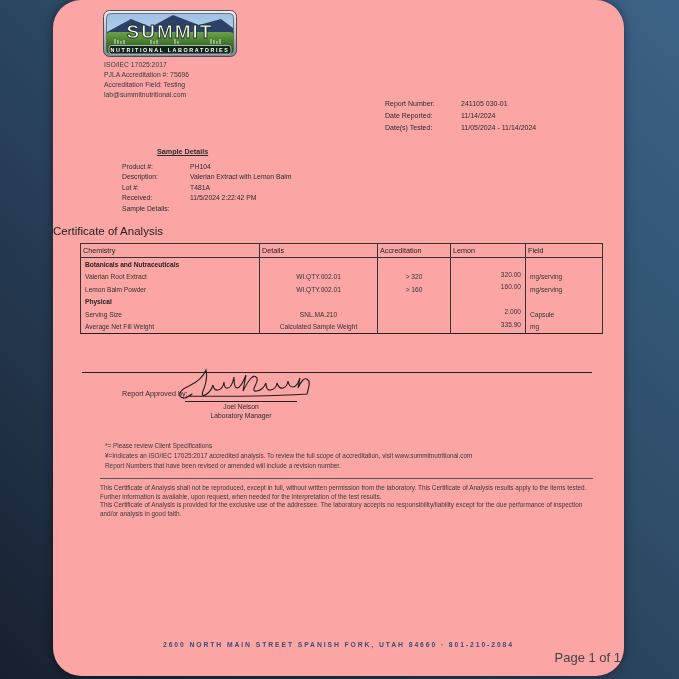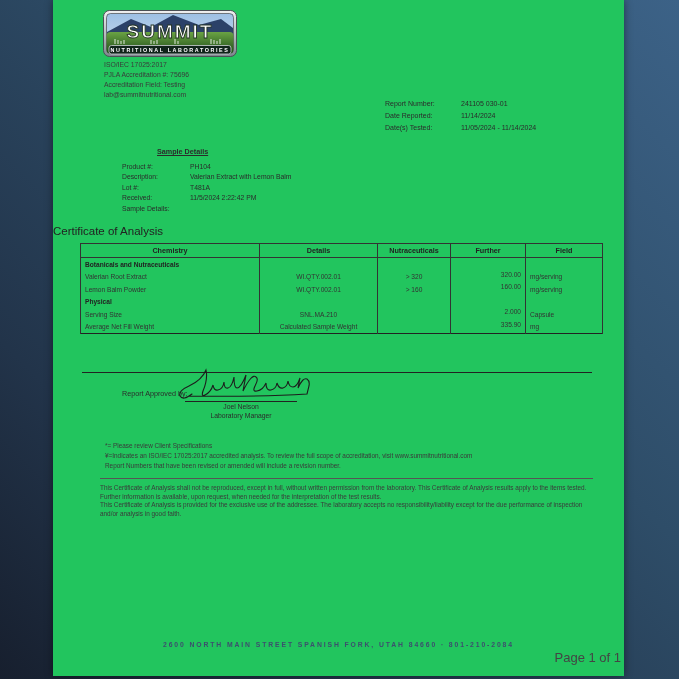--- a/index.html
+++ b/index.html
@@ -6,22 +6,23 @@
   body {
     width: 679px; height: 679px;
     background: linear-gradient(225deg, #3c6287 0%, #2e4d68 40%, #22344a 75%, #171f2e 100%);
     font-family: "Liberation Sans", sans-serif;
     color: #2b2b2b;
     position: relative;
     overflow: hidden;
   }
   .doc {
     position: absolute; left: 53px; top: 0; width: 571px; height: 676px;
-    background: #22c55e;
+    background: #fca5a5;
     box-shadow: 0 0 8px rgba(0,0,0,0.45);
+    border-radius: 28px;
   }
   .abs { position: absolute; }
 
   
   .logo-wrap { left: 50px; top: 10px; width: 134px; height: 47px; }
 
   
   .accreditation { left: 51px; top: 60px; font-size: 6.8px; line-height: 10px; color: #3a3a3a; }
 
   
@@ -38,21 +39,21 @@
   .customer-info { left: 334px; top: 147px; font-size: 6.8px; line-height: 10.5px; }
   .sample-extra { left: 69px; top: 205px; font-size: 6.8px; }
 
   
   .coa-title { left: 0; top: 225px; width: 651px; text-align: left; font-size: 11.5px; color: #222; }
 
   
   .coa-table-wrap { left: 27px; top: 243px; width: 522px; }
   table.coa { border-collapse: collapse; width: 522px; table-layout: fixed; border: 1.6px solid #222; }
   table.coa th {
-    border: 1px solid #333; font-size: 7.2px; font-weight: bold; text-align: center;
+    border: 1px solid #333; font-size: 7.2px; font-weight: normal; text-align: left;
     height: 13px; padding: 0 2px; color: #222;
   }
   table.coa td {
     border-left: 1px solid #333; border-right: 1px solid #333;
     font-size: 6.6px; height: 12.5px; padding: 0 4px; color: #333;
   }
   td.c-name { text-align: left; }
   td.c-name.section { font-weight: bold; color: #222; }
   td.c-method { text-align: center; }
   td.c-spec { text-align: center; }
@@ -183,22 +184,22 @@
         <col style="width:179px">
           <col style="width:118px">
           <col style="width:73px">
           <col style="width:75px">
           <col style="width:77px">
       </colgroup>
       <thead>
         <tr>
           <th>Chemistry</th>
           <th>Details</th>
-          <th>Nutraceuticals</th>
-          <th>Further</th>
+          <th>Accreditation</th>
+          <th>Lemon</th>
           <th>Field</th>
         </tr>
       </thead>
       <tbody>
         <tr>
           <td class="c-name section">Botanicals and Nutraceuticals</td>
           <td class="c-method"></td>
           <td class="c-spec"></td>
           <td class="c-result"></td>
           <td class="c-units"></td>

